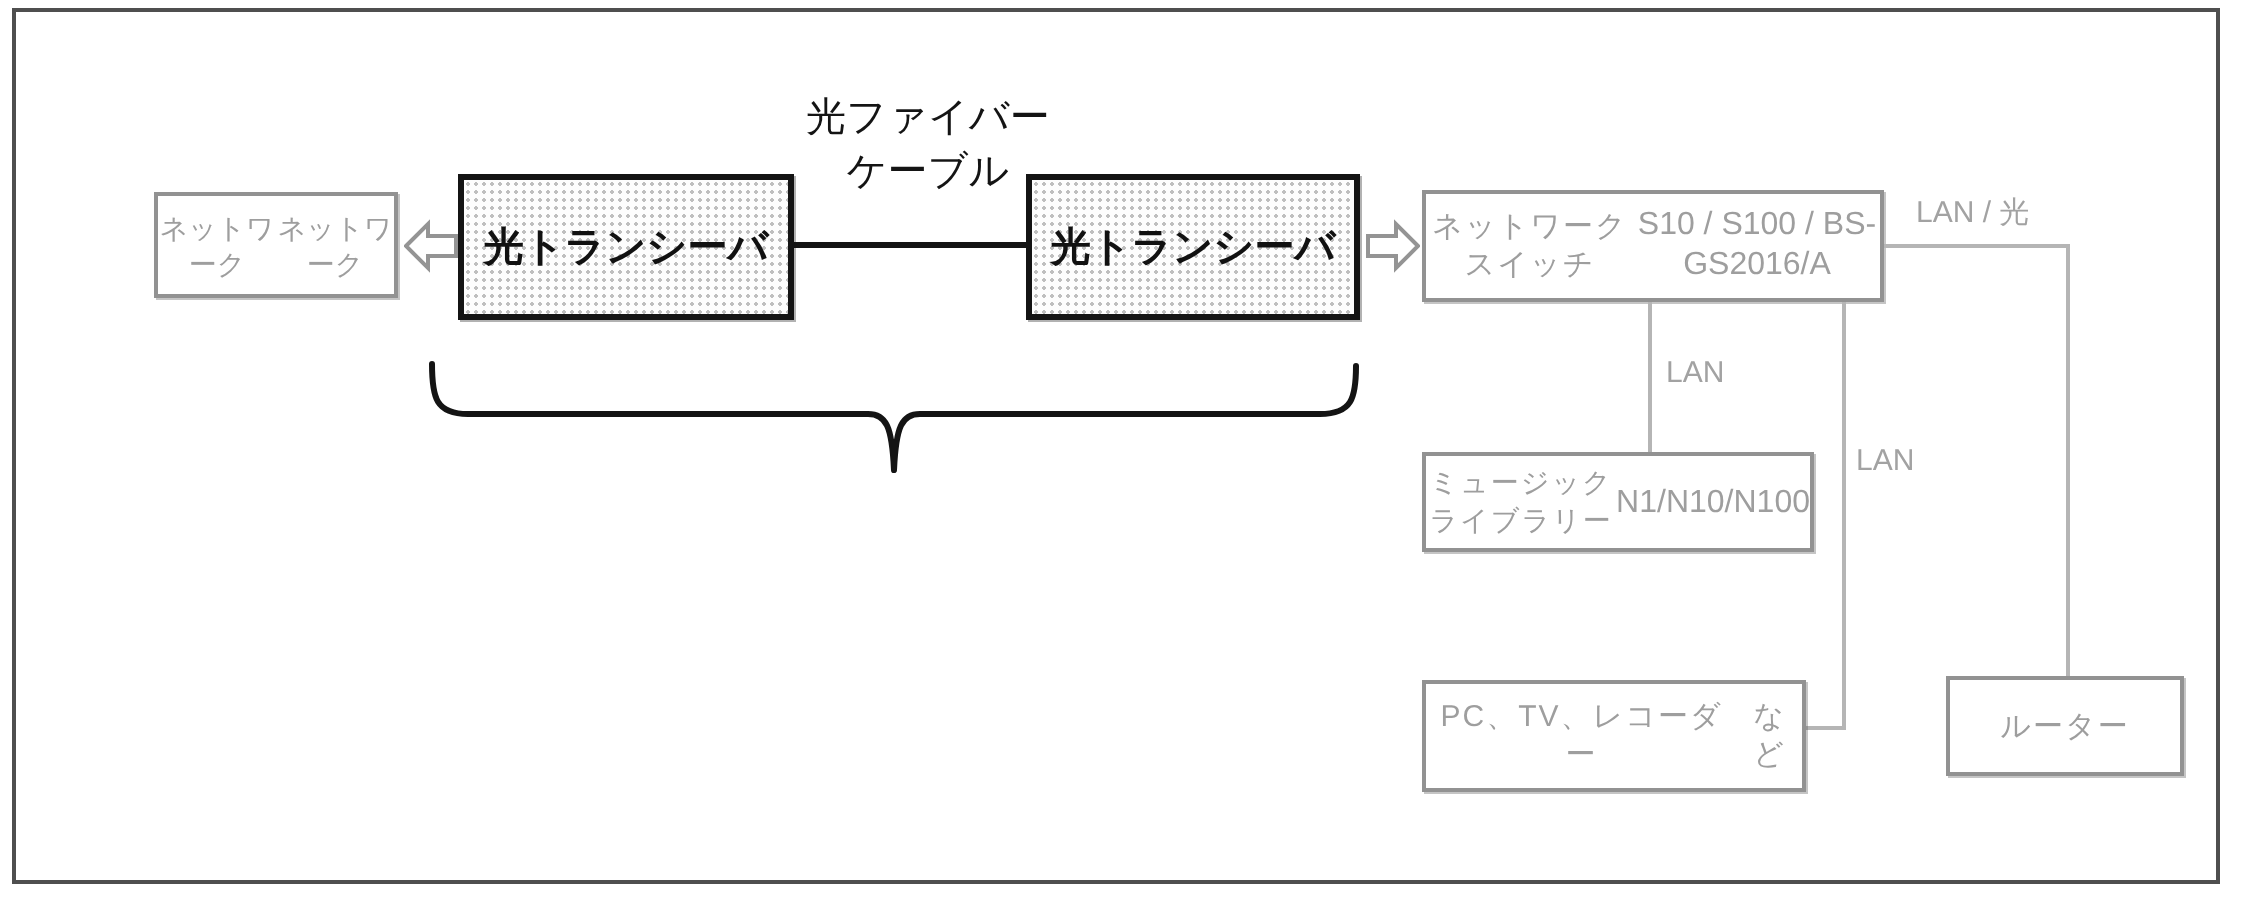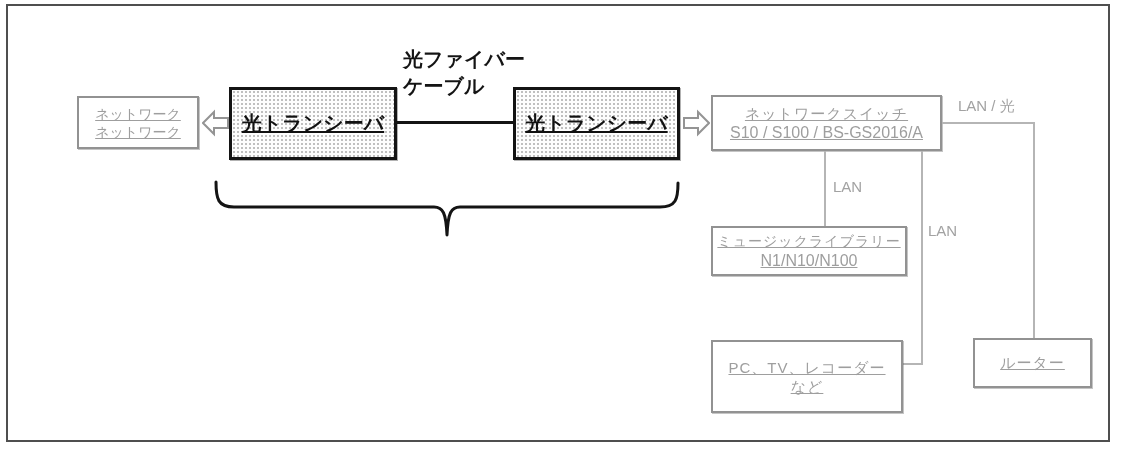--- a/index.html
+++ b/index.html
@@ -6,47 +6,47 @@
   html, body { background: #ffffff; }
   body {
     font-family: "Liberation Sans", "DejaVu Sans", sans-serif;
     width: 1122px; height: 449px; position: relative; overflow: hidden;
   }
   .canvas { position: absolute; left: 0; top: 0; width: 1122px; height: 449px; background: #fff; }
   .outer-frame {
     position: absolute; left: 6px; top: 4px; width: 1104px; height: 438px;
     border: 2px solid #4f4f4f; background: transparent;
   }
-  .box { position: absolute; display: flex; flex-direction: column; align-items: center; justify-content: center; text-align: center; background: #fff; text-decoration: underline; }
+  .box { position: absolute; display: flex; flex-direction: row; align-items: center; justify-content: center; text-align: center; background: #fff; }
   .gray-box {
     border: 2px solid #929292; color: #9e9e9e;
     box-shadow: 1px 1px 0 rgba(90,90,90,0.35);
   }
   .black-box {
     border: 3px solid #141414; color: #111111; font-weight: bold;
     background-color: #fdfdfd;
     background-image: radial-gradient(#bfbfbf 0.8px, transparent 0.9px);
     background-size: 4px 4px;
     box-shadow: 1px 1px 0 rgba(0,0,0,0.3);
   }
   .player-box   { left: 77px;  top: 96px;  width: 122px; height: 53px; font-size: 14px; line-height: 18px; }
   .tleft-box    { left: 229px; top: 87px;  width: 168px; height: 73px; font-size: 20px; }
   .tright-box   { left: 513px; top: 87px;  width: 167px; height: 73px; font-size: 20px; }
   .switch-box   { left: 711px; top: 95px;  width: 231px; height: 56px; }
   .switch-box .l1 { font-size: 15px; line-height: 19px; letter-spacing: 1px; }
   .switch-box .l2 { font-size: 16px; line-height: 20px; }
   .music-box    { left: 711px; top: 226px; width: 196px; height: 50px; }
   .music-box .l1 { font-size: 14px; line-height: 19px; letter-spacing: 1px; }
   .music-box .l2 { font-size: 16px; line-height: 19px; }
-  .pc-box       { left: 711px; top: 340px; width: 192px; height: 73px; font-size: 15px; line-height: 19px; letter-spacing: 1px; }
+  .pc-box       { left: 711px; top: 340px; width: 192px; height: 56px; font-size: 15px; line-height: 19px; letter-spacing: 1px; }
   .router-box   { left: 973px; top: 338px; width: 119px; height: 50px; font-size: 15px; letter-spacing: 1px; }
   .cable-line { position: absolute; left: 395px; top: 121px; width: 120px; height: 3px; background: #141414; }
   .cable-label {
     position: absolute; left: 403px; top: 46px; color: #141414;
-    font-weight: bold; font-size: 20px; line-height: 27px; text-align: left; white-space: nowrap;
+    font-weight: normal; font-size: 20px; line-height: 27px; text-align: center; white-space: nowrap;
   }
   .conn { position: absolute; background: #b5b5b5; }
   .conn-lanhikari-h { left: 942px;  top: 122px; width: 93px;  height: 2px; }
   .conn-router-v    { left: 1033px; top: 122px; width: 2px;   height: 216px; }
   .conn-music-v     { left: 824px;  top: 151px; width: 2px;   height: 75px; }
   .conn-pc-v        { left: 921px;  top: 151px; width: 2px;   height: 214px; }
   .conn-pc-h        { left: 903px;  top: 363px; width: 20px;  height: 2px; }
   .wire-label { position: absolute; color: #a2a2a2; font-size: 15px; white-space: nowrap; }
   .lbl-lanhikari { left: 958px; top: 97px; }
   .lbl-lan1      { left: 833px; top: 178px; }

